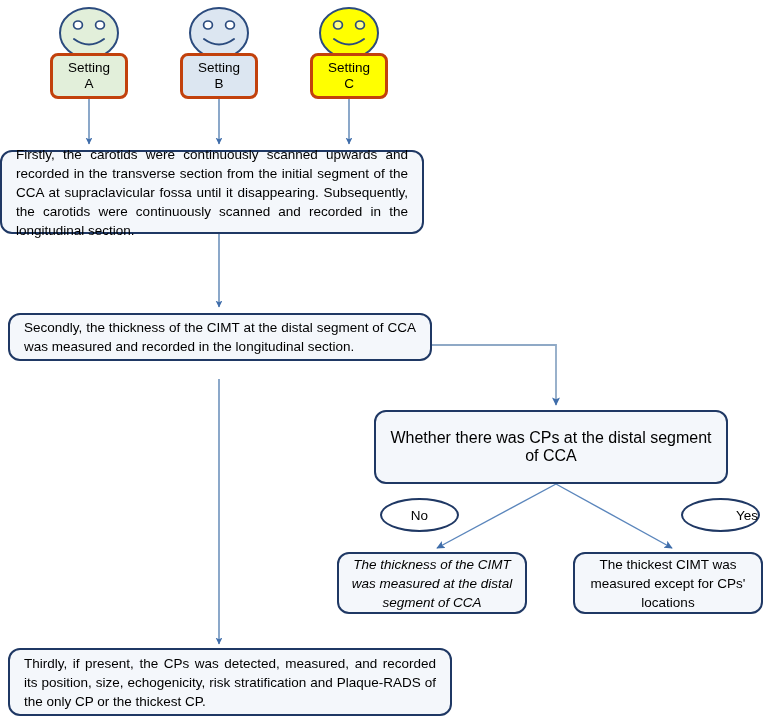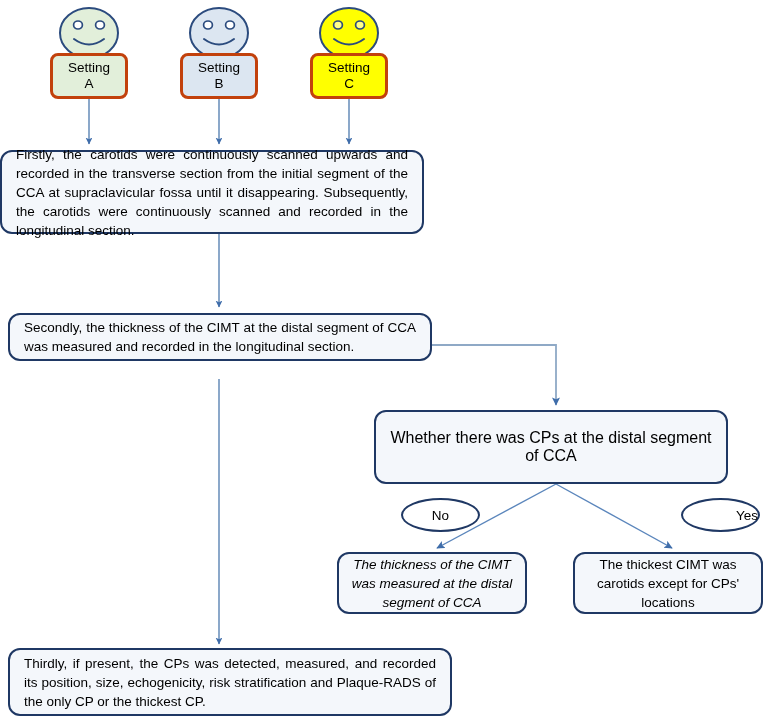--- a/index.html
+++ b/index.html
@@ -148,33 +148,33 @@
   </div>
 
   <div class="node bigbox" style="left:8px; top:313px; width:424px; height:48px;">
     <span class="txt">Secondly, the thickness of the CIMT at the distal segment of CCA was measured and recorded in the longitudinal section.</span>
   </div>
 
   <div class="node decision-box" style="left:374px; top:410px; width:354px; height:74px;">
     <span class="txt">Whether there was CPs at the distal segment of CCA</span>
   </div>
 
-  <div class="ellipse-label" style="left:401px; top:498px; width:79px; height:34px;">
+  <div class="ellipse-label" style="left:380px; top:498px; width:79px; height:34px;">
     <span>No</span>
   </div>
 
   <div class="ellipse-label" style="left:681px; top:498px; width:79px; height:34px;justify-content:flex-end;">
     <span>Yes</span>
   </div>
 
   <div class="node leafbox" style="left:337px; top:552px; width:190px; height:62px;font-style:italic;">
     <span class="txt">The thickness of the CIMT was measured at the distal segment of CCA</span>
   </div>
 
   <div class="node leafbox" style="left:573px; top:552px; width:190px; height:62px;">
-    <span class="txt">The thickest CIMT was carotids except for CPs' locations</span>
+    <span class="txt">The thickest CIMT was measured except for CPs' locations</span>
   </div>
 
   <div class="node bigbox" style="left:8px; top:648px; width:444px; height:68px;">
     <span class="txt">Thirdly, if present, the CPs was detected, measured, and recorded its position, size, echogenicity, risk stratification and Plaque-RADS of the only CP or the thickest CP.</span>
   </div>
 
 </div>
 
 </body></html>

